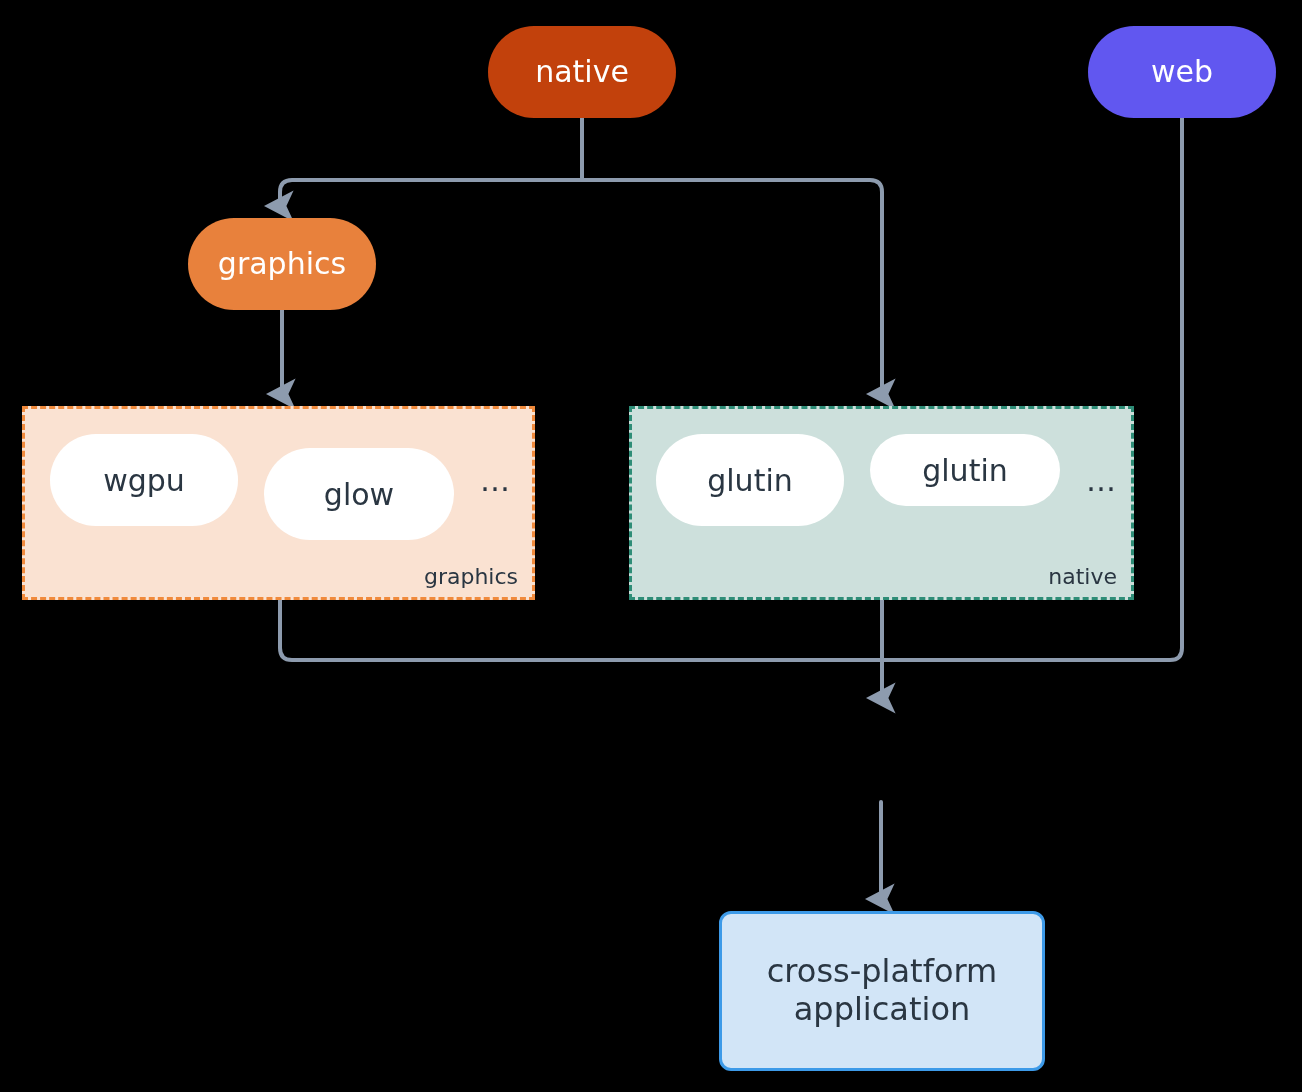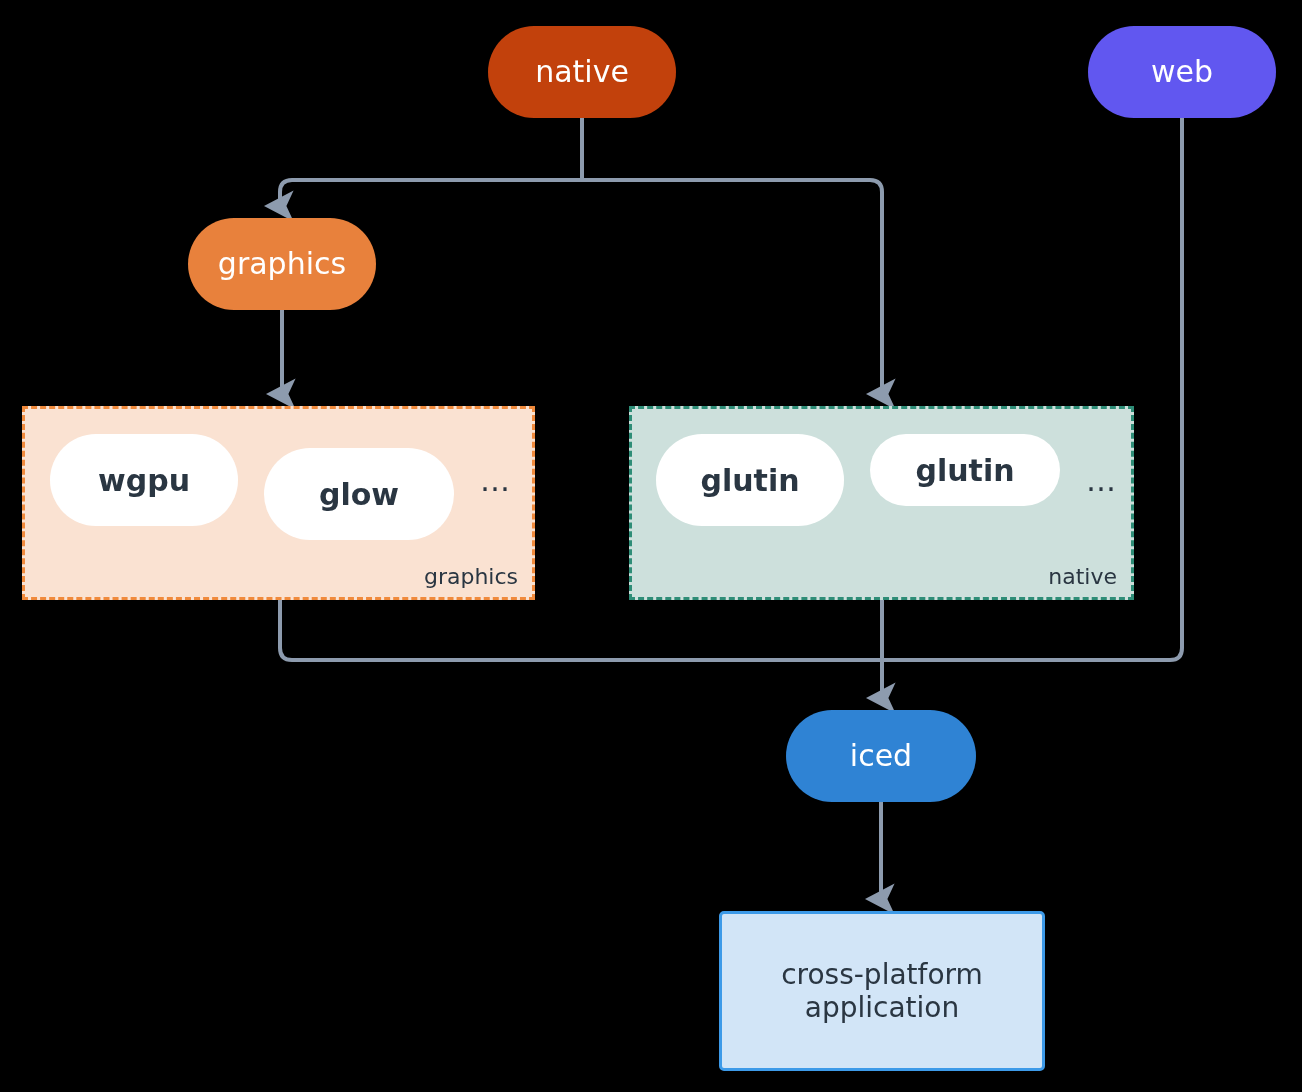--- a/index.html
+++ b/index.html
@@ -58,34 +58,33 @@
   .inner-pill {
     position: absolute;
     box-sizing: border-box;
     background: #ffffff;
     border-radius: 999px;
     display: flex;
     align-items: center;
     justify-content: center;
     color: #2a3642;
     font-size: 30px;
-    font-weight: bold;
   }
   .ellipsis {
     position: absolute;
     font-size: 30px;
     color: #2a3642;
     display: flex;
     align-items: center;
     justify-content: center;
   }
   .rect-node {
-    border-radius: 5px;
+    border-radius: 12px;
     color: #2a3642;
-    font-size: 28px;
+    font-size: 32px;
     border-width: 3px;
     border-style: solid;
   }
 </style>
 </head>
 <body>
 
 <div id="stage">
 
   <svg class="edges" viewBox="0 0 1302 1092" xmlns="http://www.w3.org/2000/svg">
@@ -148,22 +147,19 @@
   <div class="inner-pill" style="left:656px; top:434px; width:188px; height:92px;">
     <span>glutin</span>
   </div>
   <div class="inner-pill" style="left:870px; top:434px; width:190px; height:72px;">
     <span>glutin</span>
   </div>
   <div class="ellipsis" style="left:1078px; top:460px; width:46px; height:40px;">
     <span>…</span>
   </div>
 
-  <div class="node pill" style="left:786px; top:710px; width:190px; height:92px; background:#2f83d4;">
-    <span>iced</span>
-  </div>
 
   <div class="node rect-node" style="left:719px; top:911px; width:326px; height:160px; background:#d2e5f7; border-color:#3d9ae8;">
     <span>cross-platform
 application</span>
   </div>
 
 </div>
 
 </body></html>

